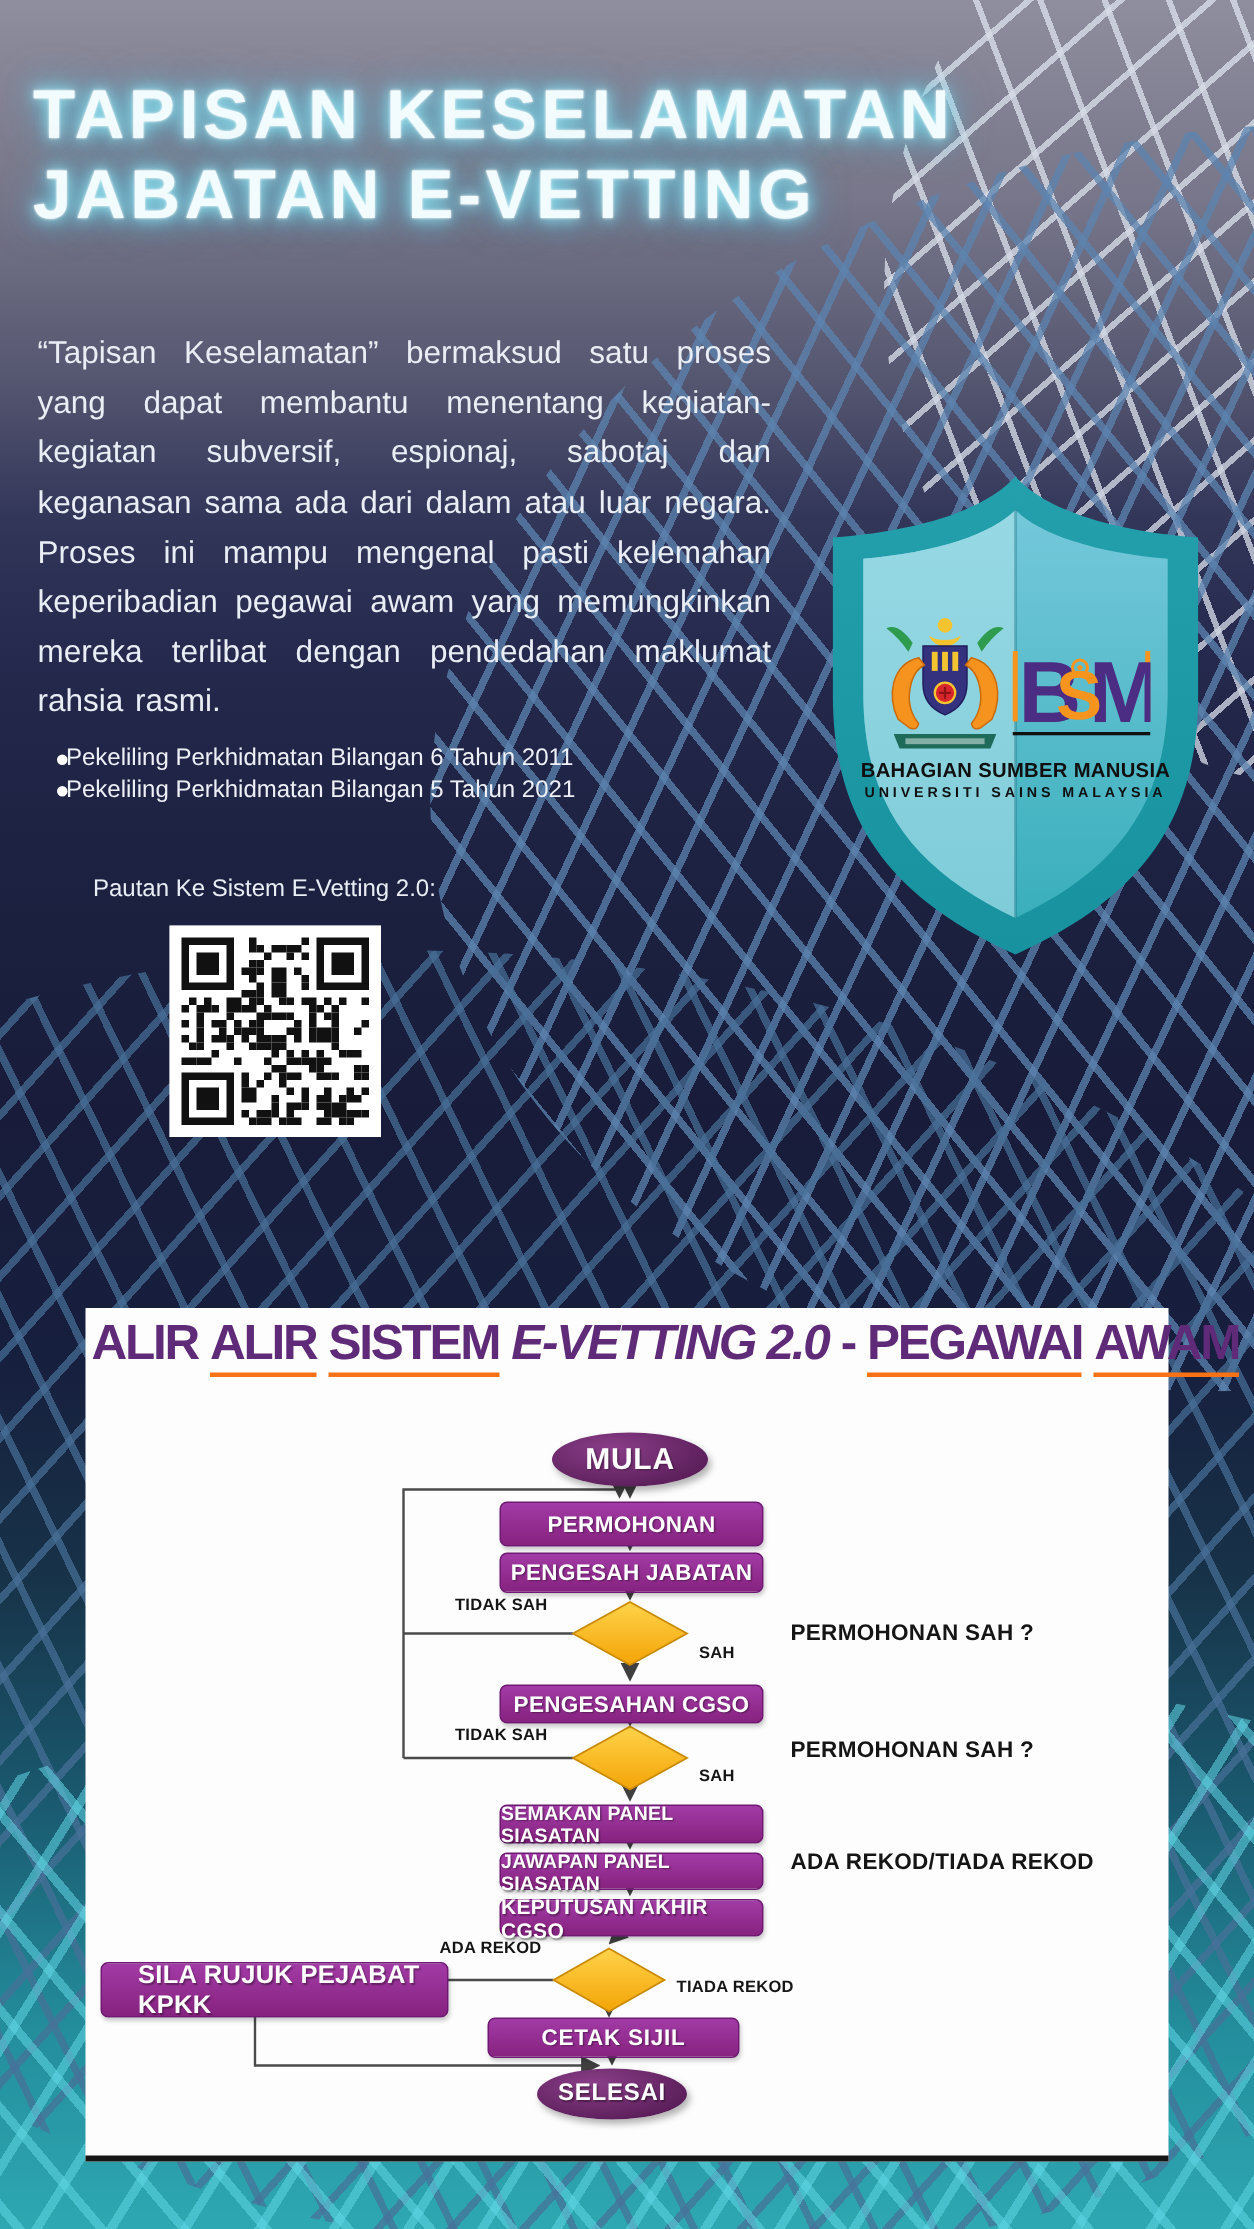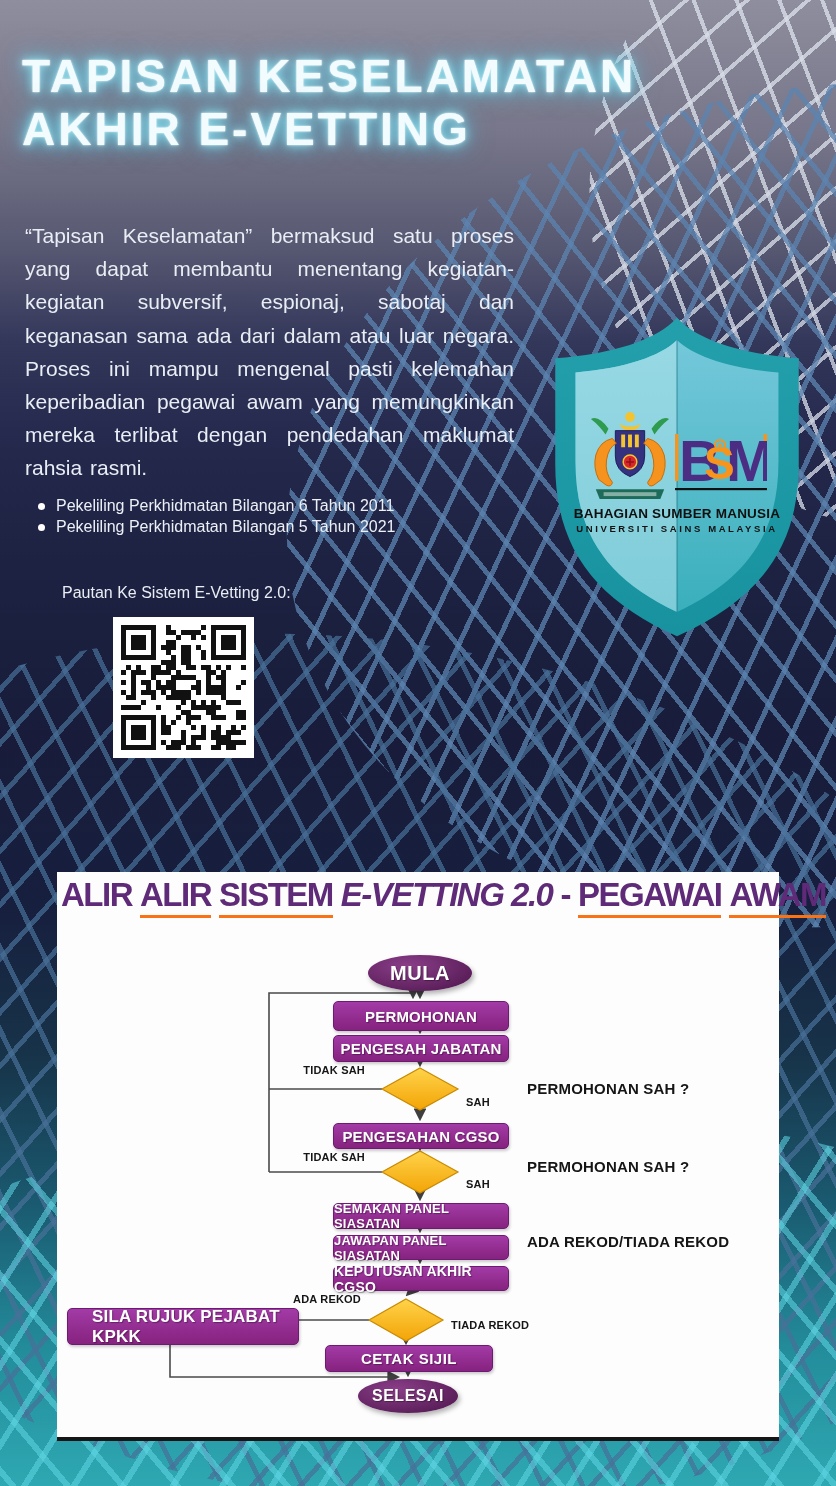--- a/index.html
+++ b/index.html
@@ -42,21 +42,21 @@
   .headline{position:absolute;left:22px;top:50px;z-index:6;
     font-weight:bold;font-size:46px;line-height:53px;letter-spacing:3px;
     color:#F2FBFE;
     text-shadow:0 0 2px #ffffff,0 0 9px #9FE8F5,0 0 18px #5BD0E8,0 0 28px rgba(70,195,230,.55);
   }
   
   .desc{position:absolute;left:25px;top:198px;width:489px;z-index:6;
     font-size:21px;line-height:1.58;text-align:justify;color:#E9EDF4;word-spacing:2px;}
   .bullet-row{position:absolute;left:38px;z-index:6;color:#EDF0F6;font-size:16px;}
   .bullet-row .dot{position:absolute;left:0;top:6px;width:7px;height:7px;border-radius:50%;background:#fff;}
-  .bullet-row .bt{margin-left:18px;white-space:nowrap;}
+  .bullet-row .bt{margin-left:6px;white-space:nowrap;}
   .qr-label{position:absolute;left:62px;top:584px;z-index:6;color:#E9EDF4;font-size:16px;}
   .qr-box{position:absolute;left:113px;top:617px;width:141px;height:141px;background:#fff;z-index:6;}
   
   .shield-wrap{position:absolute;left:537px;top:312px;width:280px;height:330px;z-index:5;}
   .shield-wrap svg.shield{position:absolute;left:0;top:0;}
   .crest{position:absolute;left:50px;top:96px;width:86px;height:100px;}
   .bsm{position:absolute;left:138px;top:118px;width:92px;height:66px;}
   .org1{position:absolute;left:36px;top:194px;width:208px;text-align:center;
     font-size:13.5px;font-weight:bold;color:#101010;letter-spacing:.2px;white-space:nowrap;}
   .org2{position:absolute;left:36px;top:211px;width:208px;text-align:center;
@@ -85,21 +85,21 @@
 
 <div class="poster">
 
   <div class="mesh mesh-light"></div>
   <div class="mesh mesh-steel"></div>
   <div class="mesh mesh-lowleft"></div>
   <div class="mesh mesh-teal"></div>
 
   <div class="headline">
     <div>TAPISAN KESELAMATAN</div>
-    <div>AKHIR E-VETTING</div>
+    <div>JABATAN E-VETTING</div>
   </div>
 
   <p class="desc">“Tapisan Keselamatan” bermaksud satu proses yang dapat membantu menentang kegiatan-kegiatan subversif, espionaj, sabotaj dan keganasan sama ada dari dalam atau luar negara. Proses ini mampu mengenal pasti kelemahan keperibadian pegawai awam yang memungkinkan mereka terlibat dengan pendedahan maklumat rahsia rasmi.</p>
 
   <div class="bullet-row" style="top:497px;">
     <span class="dot"></span>
     <span class="bt">Pekeliling Perkhidmatan Bilangan 6 Tahun 2011</span>
   </div>
   <div class="bullet-row" style="top:518px;">
     <span class="dot"></span>

